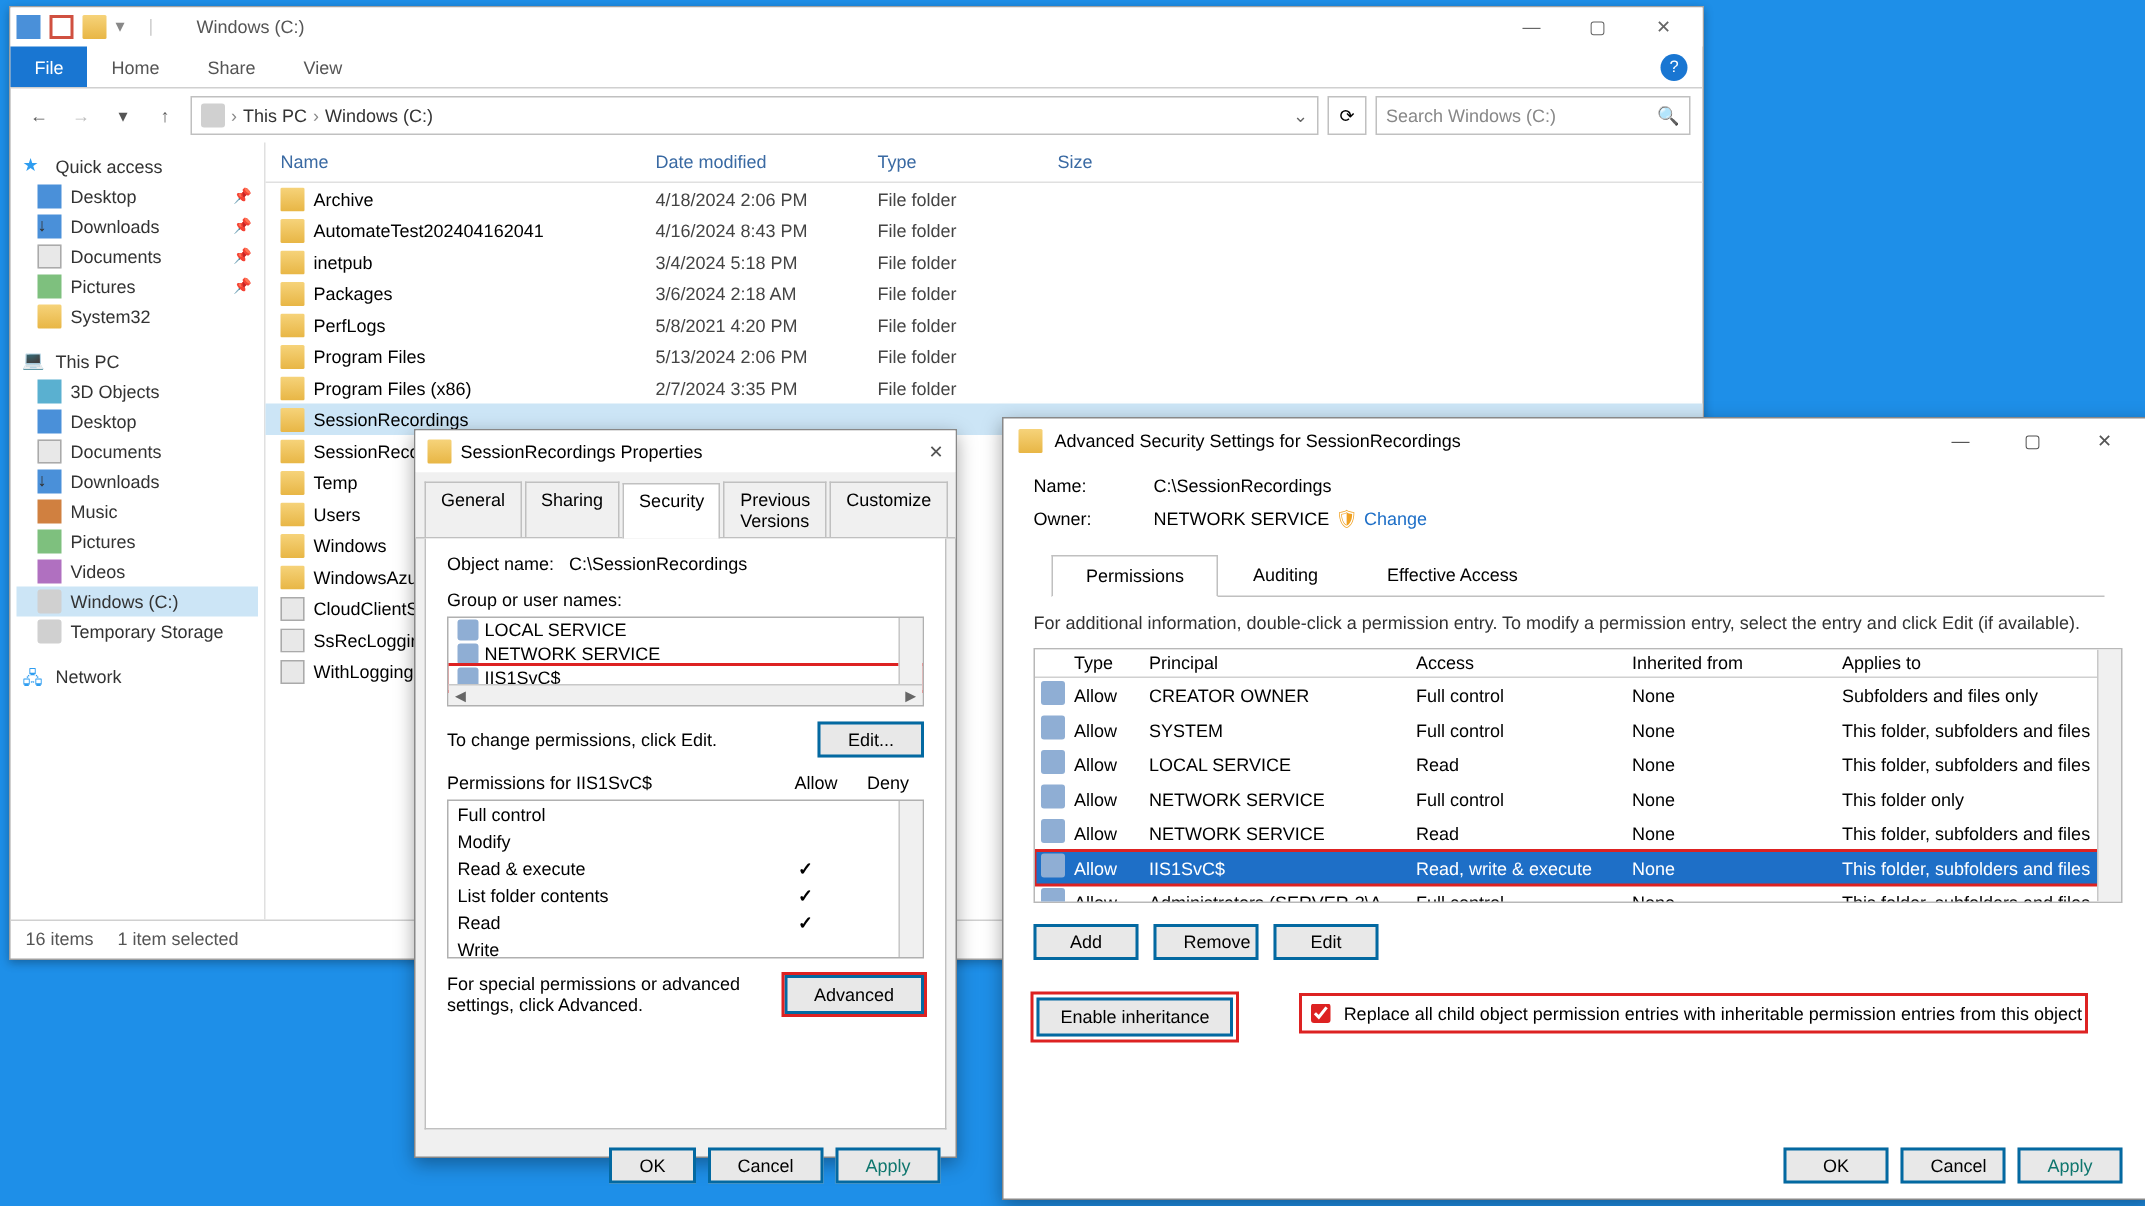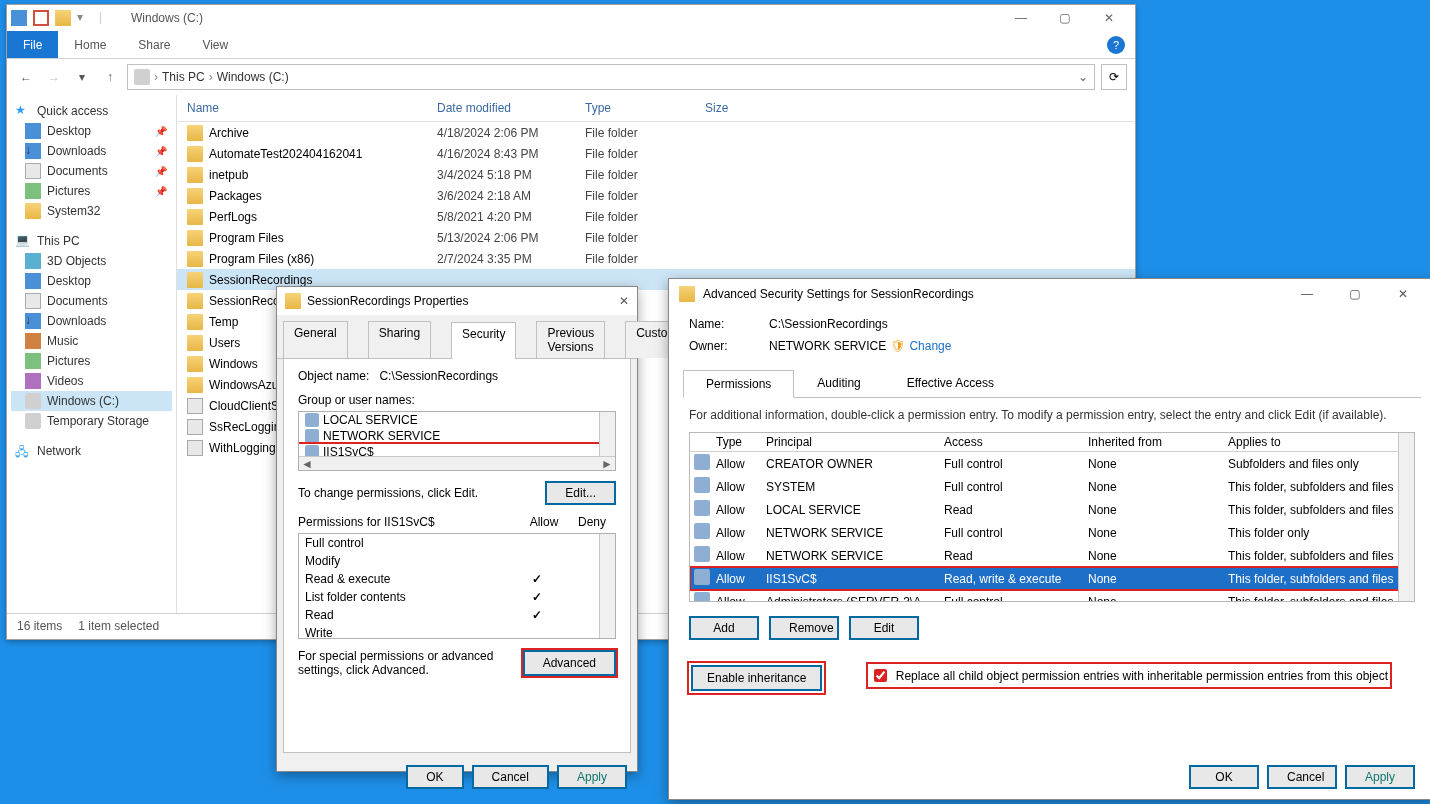--- a/index.html
+++ b/index.html
@@ -50,21 +50,21 @@
 .rows .row .c1 { width: 260px; padding-left: 10px; display: flex; align-items: center; gap: 6px; white-space: nowrap; overflow: hidden; }
 .rows .row .c2 { width: 148px; color: #444; }
 .rows .row .c3 { width: 120px; color: #444; }
 .rows .row.sel { background: #cce5f6; }
 .statusbar { border-top: 1px solid #d0d0d0; height: 24px; display: flex; align-items: center; padding: 0 10px; gap: 16px; color: #555; }
 
 
 .props { position: absolute; left: 276px; top: 286px; width: 362px; height: 486px; background: #f0f0f0; border: 1px solid #888; box-shadow: 0 4px 12px rgba(0,0,0,.35); }
 .props .ptitle { height: 28px; display: flex; align-items: center; padding: 0 8px; background: #fff; }
 .props .ptitle .x { margin-left: auto; color: #555; }
-.props .tabs { display: flex; padding: 6px 6px 0 6px; gap: 20px; border-bottom: 1px solid #c0c0c0; background:#f0f0f0;}
+.props .tabs { display: flex; padding: 6px 6px 0 6px; gap: 2px; border-bottom: 1px solid #c0c0c0; background:#f0f0f0;}
 .props .tabs .t { padding: 4px 10px; border: 1px solid #c0c0c0; border-bottom: none; background: #f0f0f0; }
 .props .tabs .t.active { background: #fff; position: relative; top: 1px; }
 .props .panel { padding: 10px 14px; background: #fff; margin: 0 6px 6px 6px; border: 1px solid #c0c0c0; border-top: none; height: 394px; }
 .props .groupbox { border: 1px solid #b0b0b0; height: 60px; overflow: hidden; position: relative; }
 .props .groupbox .scroll { position:absolute; right:0; top:0; bottom:14px; width:16px; background:#f0f0f0; border-left:1px solid #c8c8c8;}
 .props .groupbox .scrollh { position:absolute; left:0; right:0; bottom:0; height:14px; background:#f0f0f0; border-top:1px solid #c8c8c8; display:flex; justify-content:space-between; padding:0 2px; font-size:9px; color:#666;}
 .props .gitem { padding: 1px 6px; display: flex; align-items: center; gap: 4px; }
 .props .gitem.hl { outline: 2px solid #d22; }
 .permtbl { border: 1px solid #b0b0b0; height: 106px; overflow:hidden; position:relative;}
 .permtbl .scroll{position:absolute; right:0; top:0; bottom:0; width:16px; background:#f0f0f0; border-left:1px solid #c8c8c8;}
@@ -79,21 +79,21 @@
 
 .adv { position: absolute; left: 668px; top: 278px; width: 768px; height: 522px; background: #fff; border: 1px solid #888; box-shadow: 0 4px 12px rgba(0,0,0,.35); }
 .adv .atitle { height: 30px; display: flex; align-items: center; padding: 0 10px; gap: 8px; }
 .adv .atitle .winbtns { margin-left: auto; display: flex; gap: 4px; }
 .adv .atitle .winbtns div { width: 44px; height: 28px; display: flex; align-items: center; justify-content: center; color: #555; }
 .adv .info { padding: 8px 20px; }
 .adv .info .line { display: flex; margin-bottom: 8px; }
 .adv .info .lbl { width: 80px; }
 .adv .info .shield { color: #f0a020; margin: 0 4px; }
 .adv .info .chg { color: #1e6fc7; }
-.adv .atabs { display: flex; border-bottom: 1px solid #c0c0c0; margin: 0 14px; }
+.adv .atabs { display: flex; border-bottom: 1px solid #c0c0c0; margin: 0 32px; }
 .adv .atabs .t { padding: 6px 22px; border: 1px solid transparent; }
 .adv .atabs .t.active { border: 1px solid #c0c0c0; border-bottom-color: #fff; position: relative; top: 1px; background:#fff;}
 .adv .hint { padding: 10px 20px; color: #333; }
 .adv .ptable { margin: 0 20px; border: 1px solid #b8b8b8; height: 170px; overflow: hidden; position: relative; }
 .adv .ptable .scroll { position:absolute; right:0; top:0; bottom:0; width:16px; background:#f0f0f0; border-left:1px solid #c8c8c8;}
 .adv .phead, .adv .prow { display: flex; padding: 2px 4px; }
 .adv .phead { border-bottom: 1px solid #d0d0d0; background: #fff; }
 .adv .prow { align-items: center; }
 .adv .prow.sel { background: #1e6fc7; color: #fff; outline: 2px solid #d22; outline-offset:-1px;}
 .adv .col-ic { width: 22px; }
@@ -147,20 +147,24 @@
     <div class="navbtn">↑</div>
     <div class="addrbar">
       <span class="ficon drive"></span>
       <span class="sep">›</span>
       <span class="crumb">This PC</span>
       <span class="sep">›</span>
       <span class="crumb">Windows (C:)</span>
       <span class="drop">⌄</span>
     </div>
     <div class="refresh">⟳</div>
+    <div class="searchbox">
+      <span>Search Windows (C:)</span>
+      <span class="sicon">🔍</span>
+    </div>
   </div>
   <div class="body">
     <div class="tree">
       <div class="grp">
         <div class="item head">
             <span class="ficon star">★</span>
             <span>Quick access</span>
           </div>
         <div class="item">
             <span class="ficon" style="background:#4a90d9"></span>

